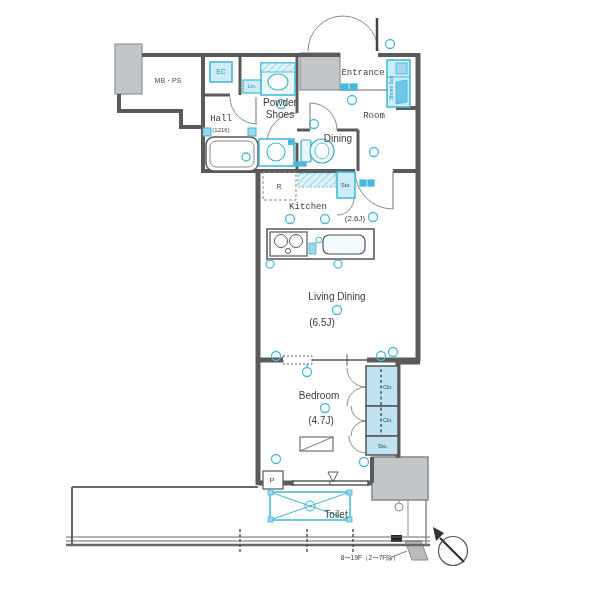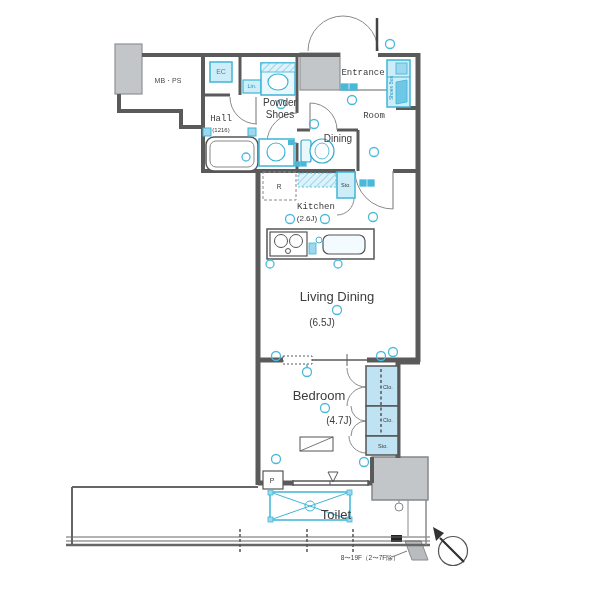--- a/index.html
+++ b/index.html
@@ -1,24 +1,24 @@
 <!DOCTYPE html>
 <html><head>
 <meta charset="utf-8">
 <style>
   html,body{margin:0;padding:0;background:#ffffff;}
   #stage{position:relative;width:602px;height:602px;background:#ffffff;overflow:hidden;
          font-family:"Liberation Sans",sans-serif;}
   #plan-svg{position:absolute;left:0;top:0;}
   .lbl{position:absolute;transform:translate(-50%,-50%);white-space:nowrap;
        color:#3c3c3c;line-height:1.15;text-align:center;}
-  .s95{font-size:13px;}
+  .s95{font-size:10px;}
   .s9{font-size:9px;font-family:Liberation Mono, monospace;}
   .s85{font-size:10px;}
-  .s8{font-size:8px;}
+  .s8{font-size:8px;margin-left:48px;}
   .s7{font-size:7px;}
   .s65{font-size:6.5px;}
   .s6{font-size:6px;}
   .s55{font-size:5.5px;}
   .s5{font-size:5px;}
   .cy{color:#1f93b8;}
   .muted{color:#4a4a4a;}
   .rot{transform:translate(-50%,-50%) rotate(-90deg);}
 </style>
 </head>
@@ -253,26 +253,26 @@
 <div class="lbl s85" style="left:280px;top:103px">Powder</div>
 <div class="lbl s85" style="left:280px;top:115px">Shoes</div>
 <div class="lbl s9" style="left:363px;top:73px">Entrance</div>
 <div class="lbl s5 cy rot" style="left:392px;top:88px">Shoes Box</div>
 <div class="lbl s9" style="left:374px;top:116px">Room</div>
 <div class="lbl s9" style="left:221px;top:119px">Hall</div>
 <div class="lbl s6" style="left:221px;top:130px">(1216)</div>
 <div class="lbl s85" style="left:338px;top:139px">Dining</div>
 <div class="lbl s65" style="left:279px;top:187px">R</div>
 <div class="lbl s55" style="left:346px;top:185px">Sto.</div>
-<div class="lbl s9" style="left:316px;top:207px">Kitchen</div>
+<div class="lbl s9" style="left:308px;top:207px">Kitchen</div>
 <div class="lbl s8" style="left:307px;top:219px">(2.6J)</div>
 <div class="lbl s95" style="left:337px;top:297px">Living Dining</div>
 <div class="lbl s85" style="left:322px;top:323px">(6.5J)</div>
 <div class="lbl s95" style="left:319px;top:396px">Bedroom</div>
-<div class="lbl s85" style="left:339px;top:421px">(4.7J)</div>
+<div class="lbl s85" style="left:321px;top:421px">(4.7J)</div>
 <div class="lbl s55" style="left:388px;top:387px">Clo.</div>
 <div class="lbl s55" style="left:388px;top:420px">Clo.</div>
 <div class="lbl s55" style="left:383px;top:446px">Sto.</div>
 <div class="lbl s7" style="left:272px;top:481px">P</div>
 <div class="lbl s95" style="left:336px;top:515px">Toilet</div>
 <div class="lbl s65" style="left:370px;top:558px">8〜19F（2〜7F除）</div>
 
 </div>
 
 </body></html>

